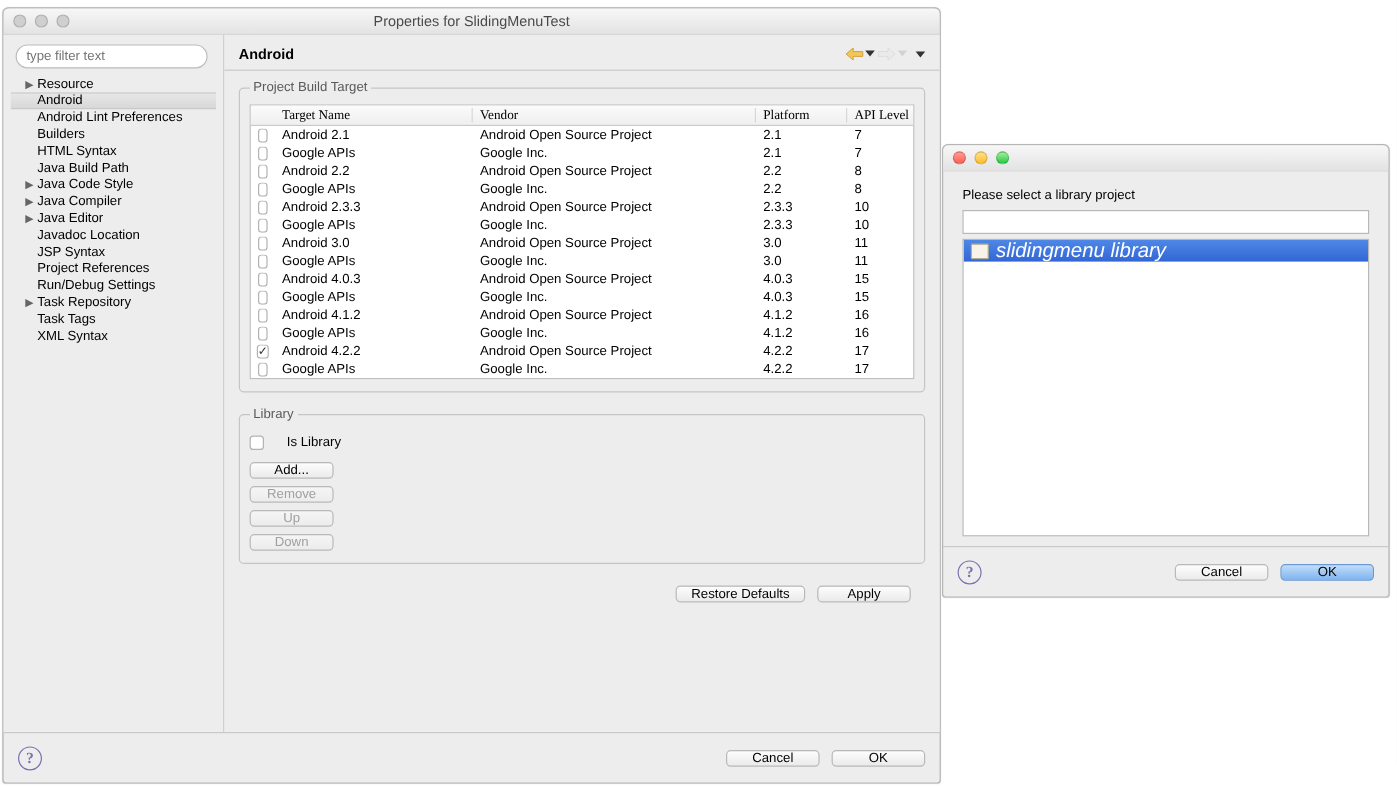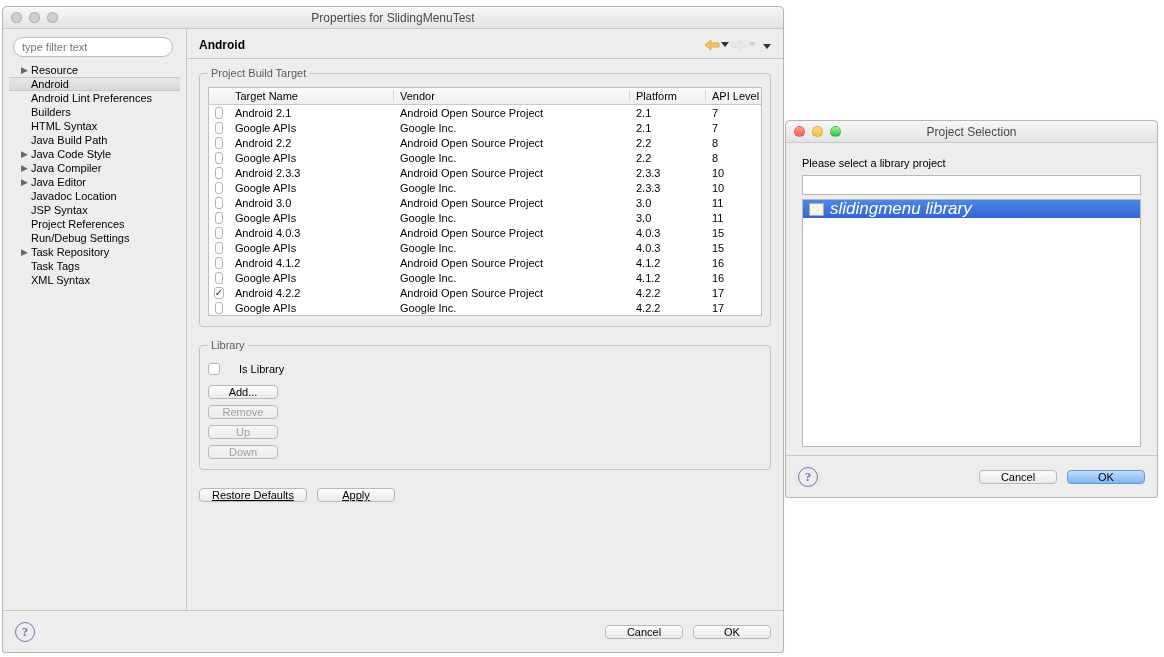--- a/index.html
+++ b/index.html
@@ -163,20 +163,21 @@
     border-bottom: 1px solid #c9c9c9;
     font-size: 11px;
     height: 17px;
     align-items: center;
   }
   .th {
     padding: 0 6px;
     border-right: 1px solid #d8d8d8;
     white-space: nowrap;
     overflow: hidden;
+    font-family: Liberation Serif, serif;
   }
   .th:last-child { border-right: none; }
   .col-chk   { width: 20px; padding:0; border-right:none; }
   .col-name  { width: 165px; }
   .col-vendor{ width: 236px; }
   .col-plat  { width: 76px;  }
   .col-api   { width: 55px;  }
 
   .tr {
     display: flex;
@@ -222,24 +223,23 @@
     color: #a0a0a0;
     background: linear-gradient(#f5f5f5,#ececec);
   }
   .btn.default {
     background: linear-gradient(#c3ddf9,#7fb5f0);
     border-color:#6a99d1;
   }
 
   .footer-btns {
     display:flex;
-    justify-content:flex-start;
+    justify-content:flex-end;
     gap:10px;
     padding: 6px 12px 0 0;
-    text-decoration: underline;
   }
 
   .bottom-bar {
     height: 42px;
     border-top: 1px solid #c9c9c9;
     display:flex;
     align-items:center;
     padding: 0 12px;
   }
   .help-icon {
@@ -579,21 +579,20 @@
   </div>
 </div>
 
 <div class="win" style="left:785px; top:120px; width:373px; height:378px;">
   <div class="titlebar">
     <div class="traffic">
       <span class="tl tl-red"></span>
       <span class="tl tl-yellow"></span>
       <span class="tl tl-green"></span>
     </div>
-    <div class="titlebar-title">Project Selection</div>
   </div>
 
   <div class="dlg2-body">
     <div class="dlg2-label">Please select a library project</div>
     <input class="dlg2-input" style="">
     <div class="dlg2-list">
       <div class="dlg2-item">
         <span class="proj-icon"></span>
         <span>slidingmenu library</span>
       </div>

